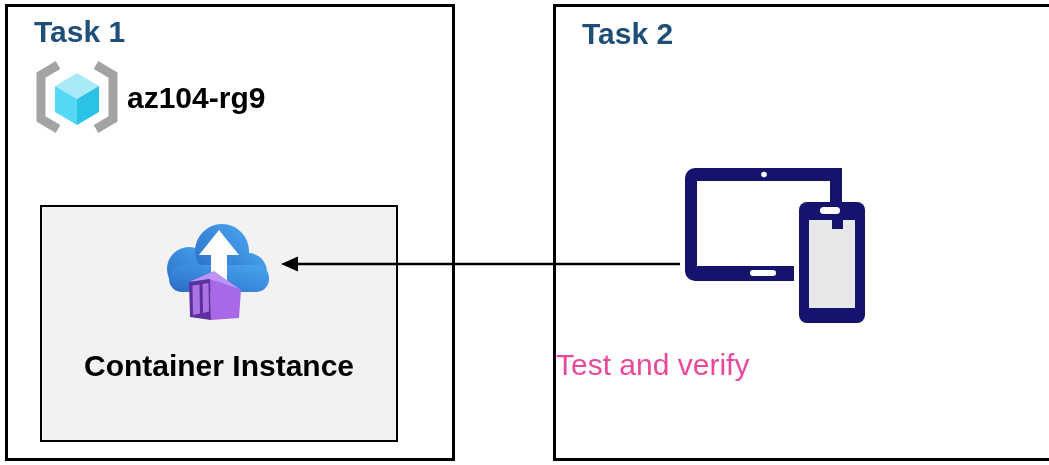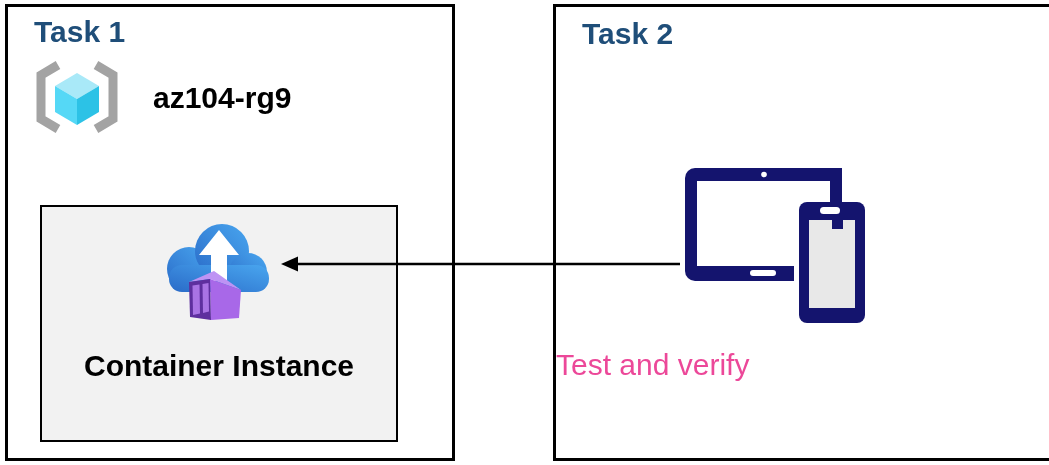--- a/index.html
+++ b/index.html
@@ -12,21 +12,21 @@
     border:3px solid var(--box-border,#000);
   }
   #task1{left:5px;top:4px;width:450px;height:457px;}
   #task2{left:553px;top:4px;width:580px;height:457px;}
   .task-title{
     position:absolute;font-size:30px;font-weight:bold;line-height:1;
     color:var(--task-title-blue,#1f4e79);white-space:nowrap;
   }
   #task1 .task-title{left:14px;top:10px;margin-left:12px;}
   #task2 .task-title{left:26px;top:12px;}
-  .rg-row{position:absolute;left:19px;top:52px;display:flex;align-items:center;gap:26px;}
+  .rg-row{position:absolute;left:19px;top:52px;display:flex;align-items:center;}
   .rg-name{font-size:30px;font-weight:bold;color:#000;white-space:nowrap;}
   .ci-box{
     position:absolute;left:32px;top:170px;width:358px;height:237px;box-sizing:border-box;
     background:var(--inner-box-bg,#f2f2f2);border:2px solid var(--box-border,#000);
     display:flex;flex-direction:column;align-items:center;margin-top:28px;
   }
   .aci-icon{margin-top:14px;}
   .ci-label{margin-top:26px;font-size:30px;font-weight:bold;color:#000;white-space:nowrap;}
   .devices-icon{position:absolute;left:126px;top:157px;}
   .verify-label{

